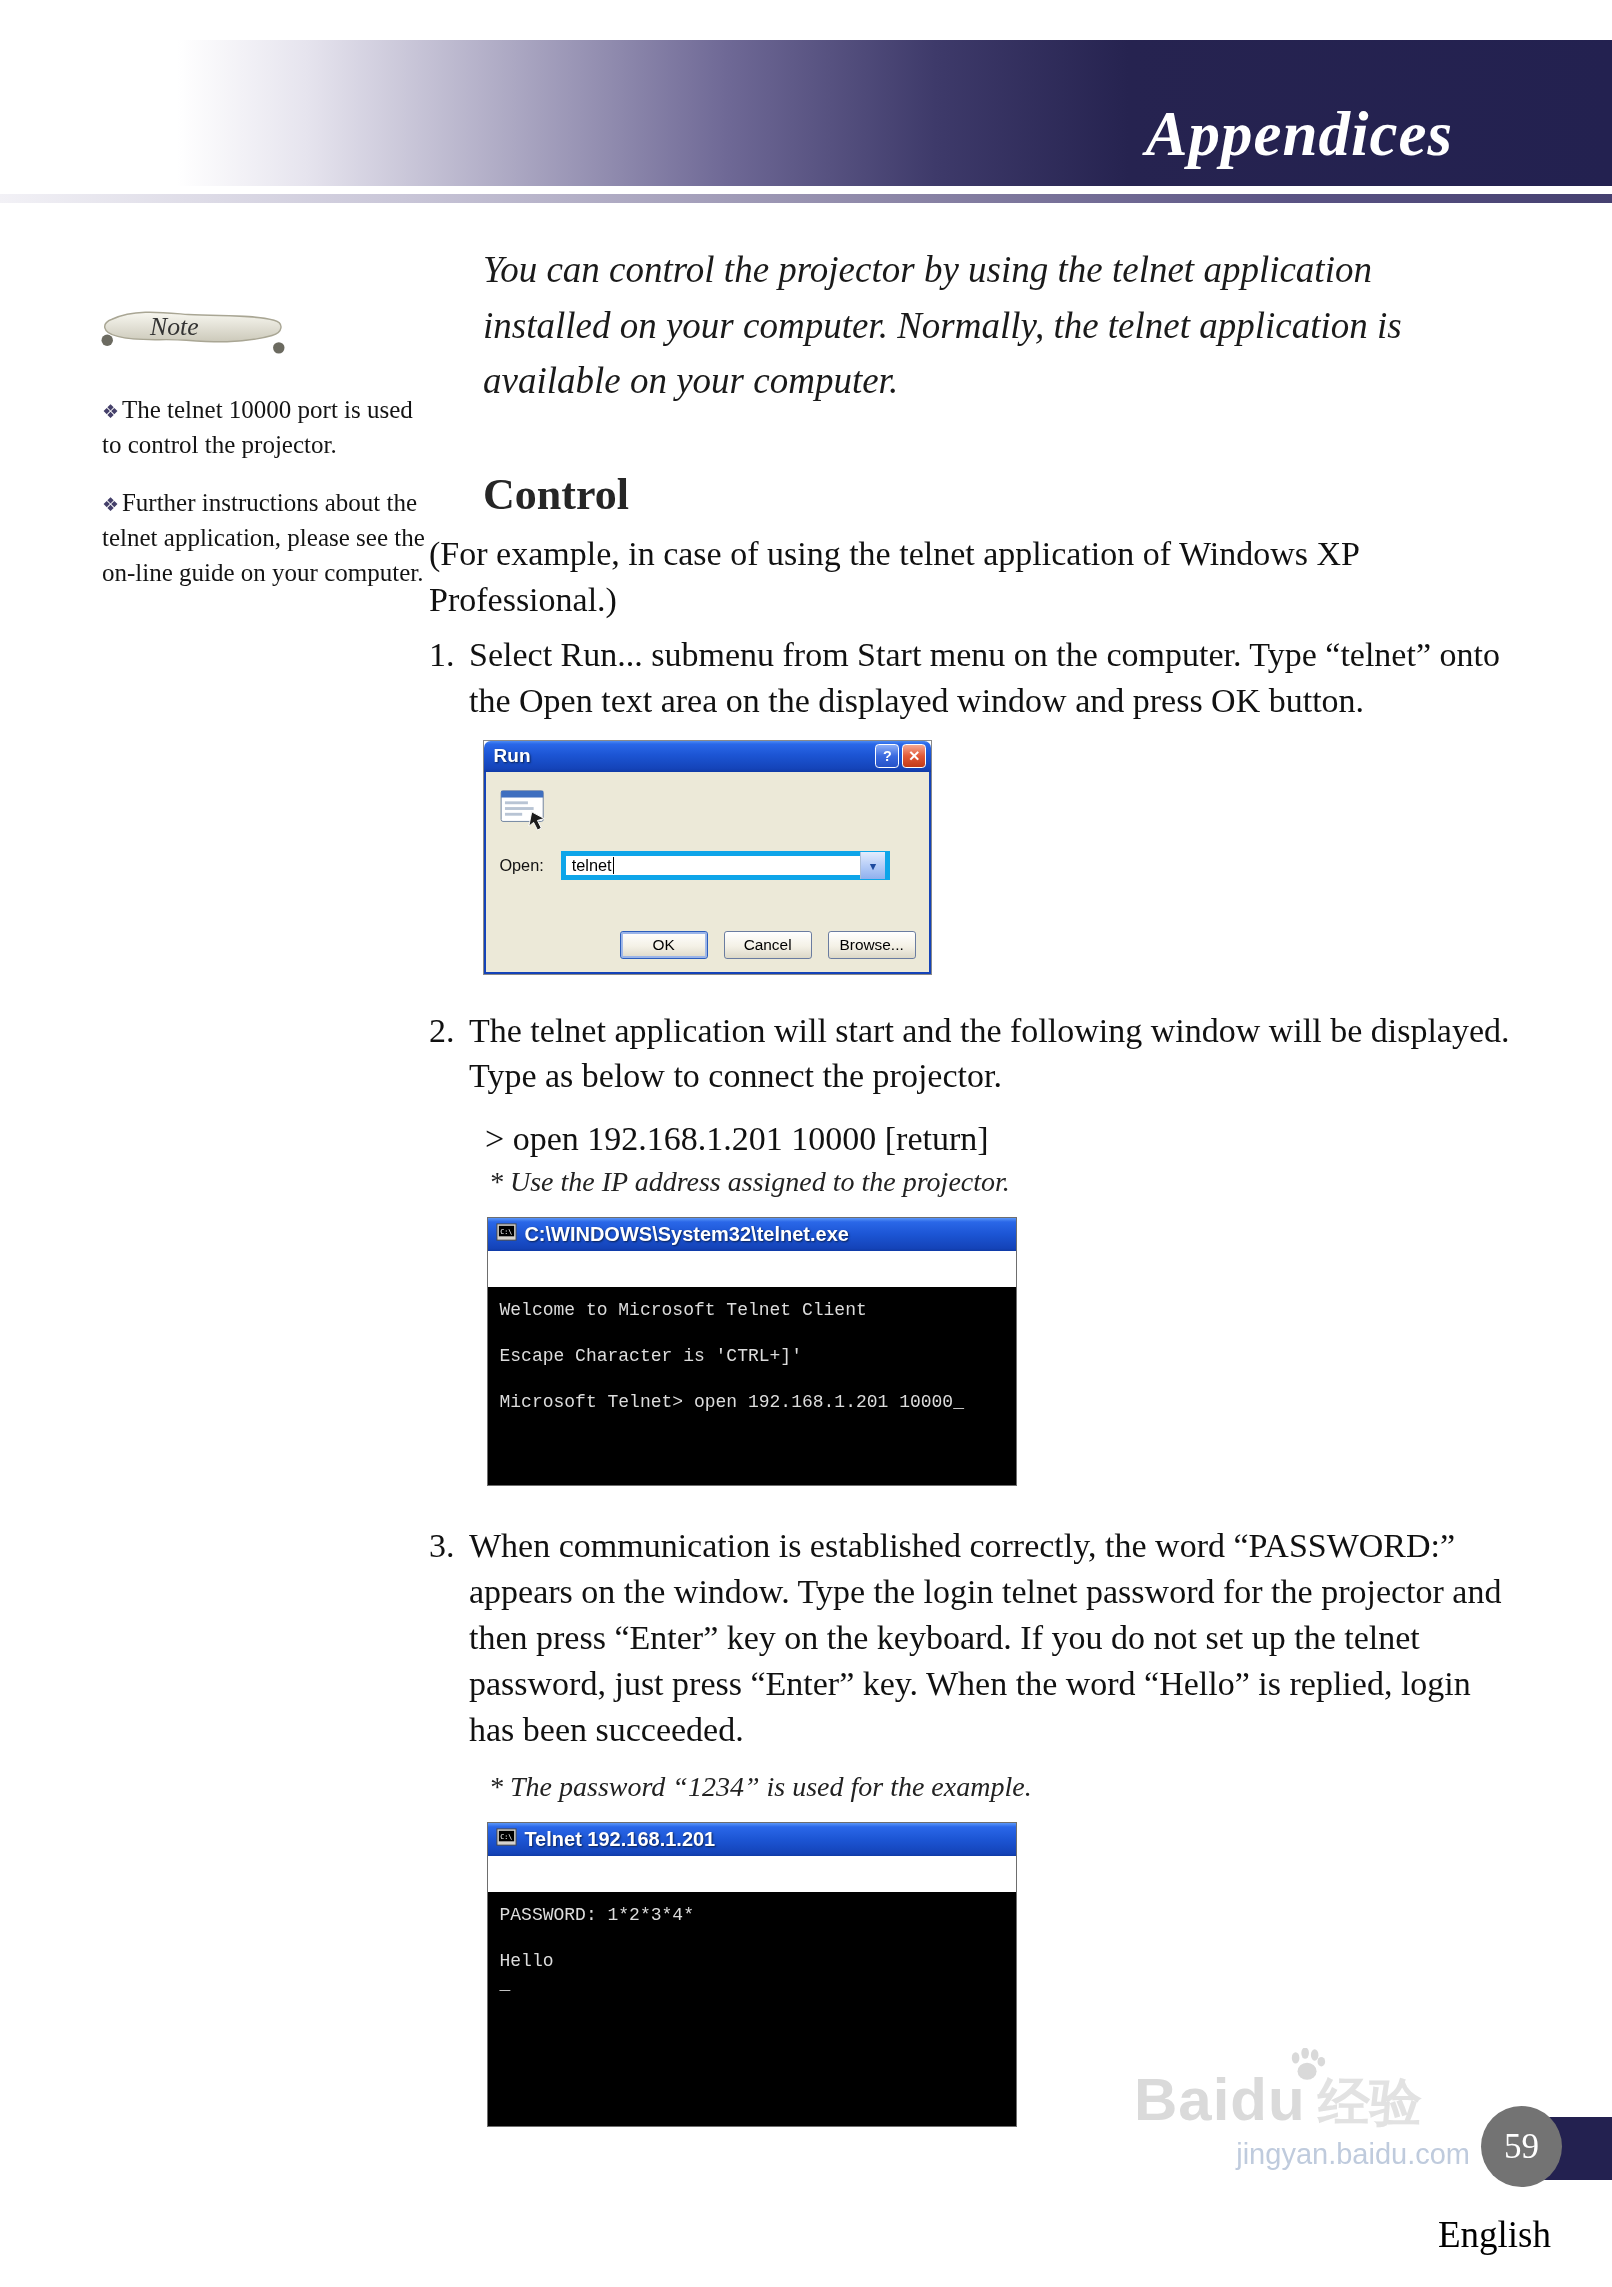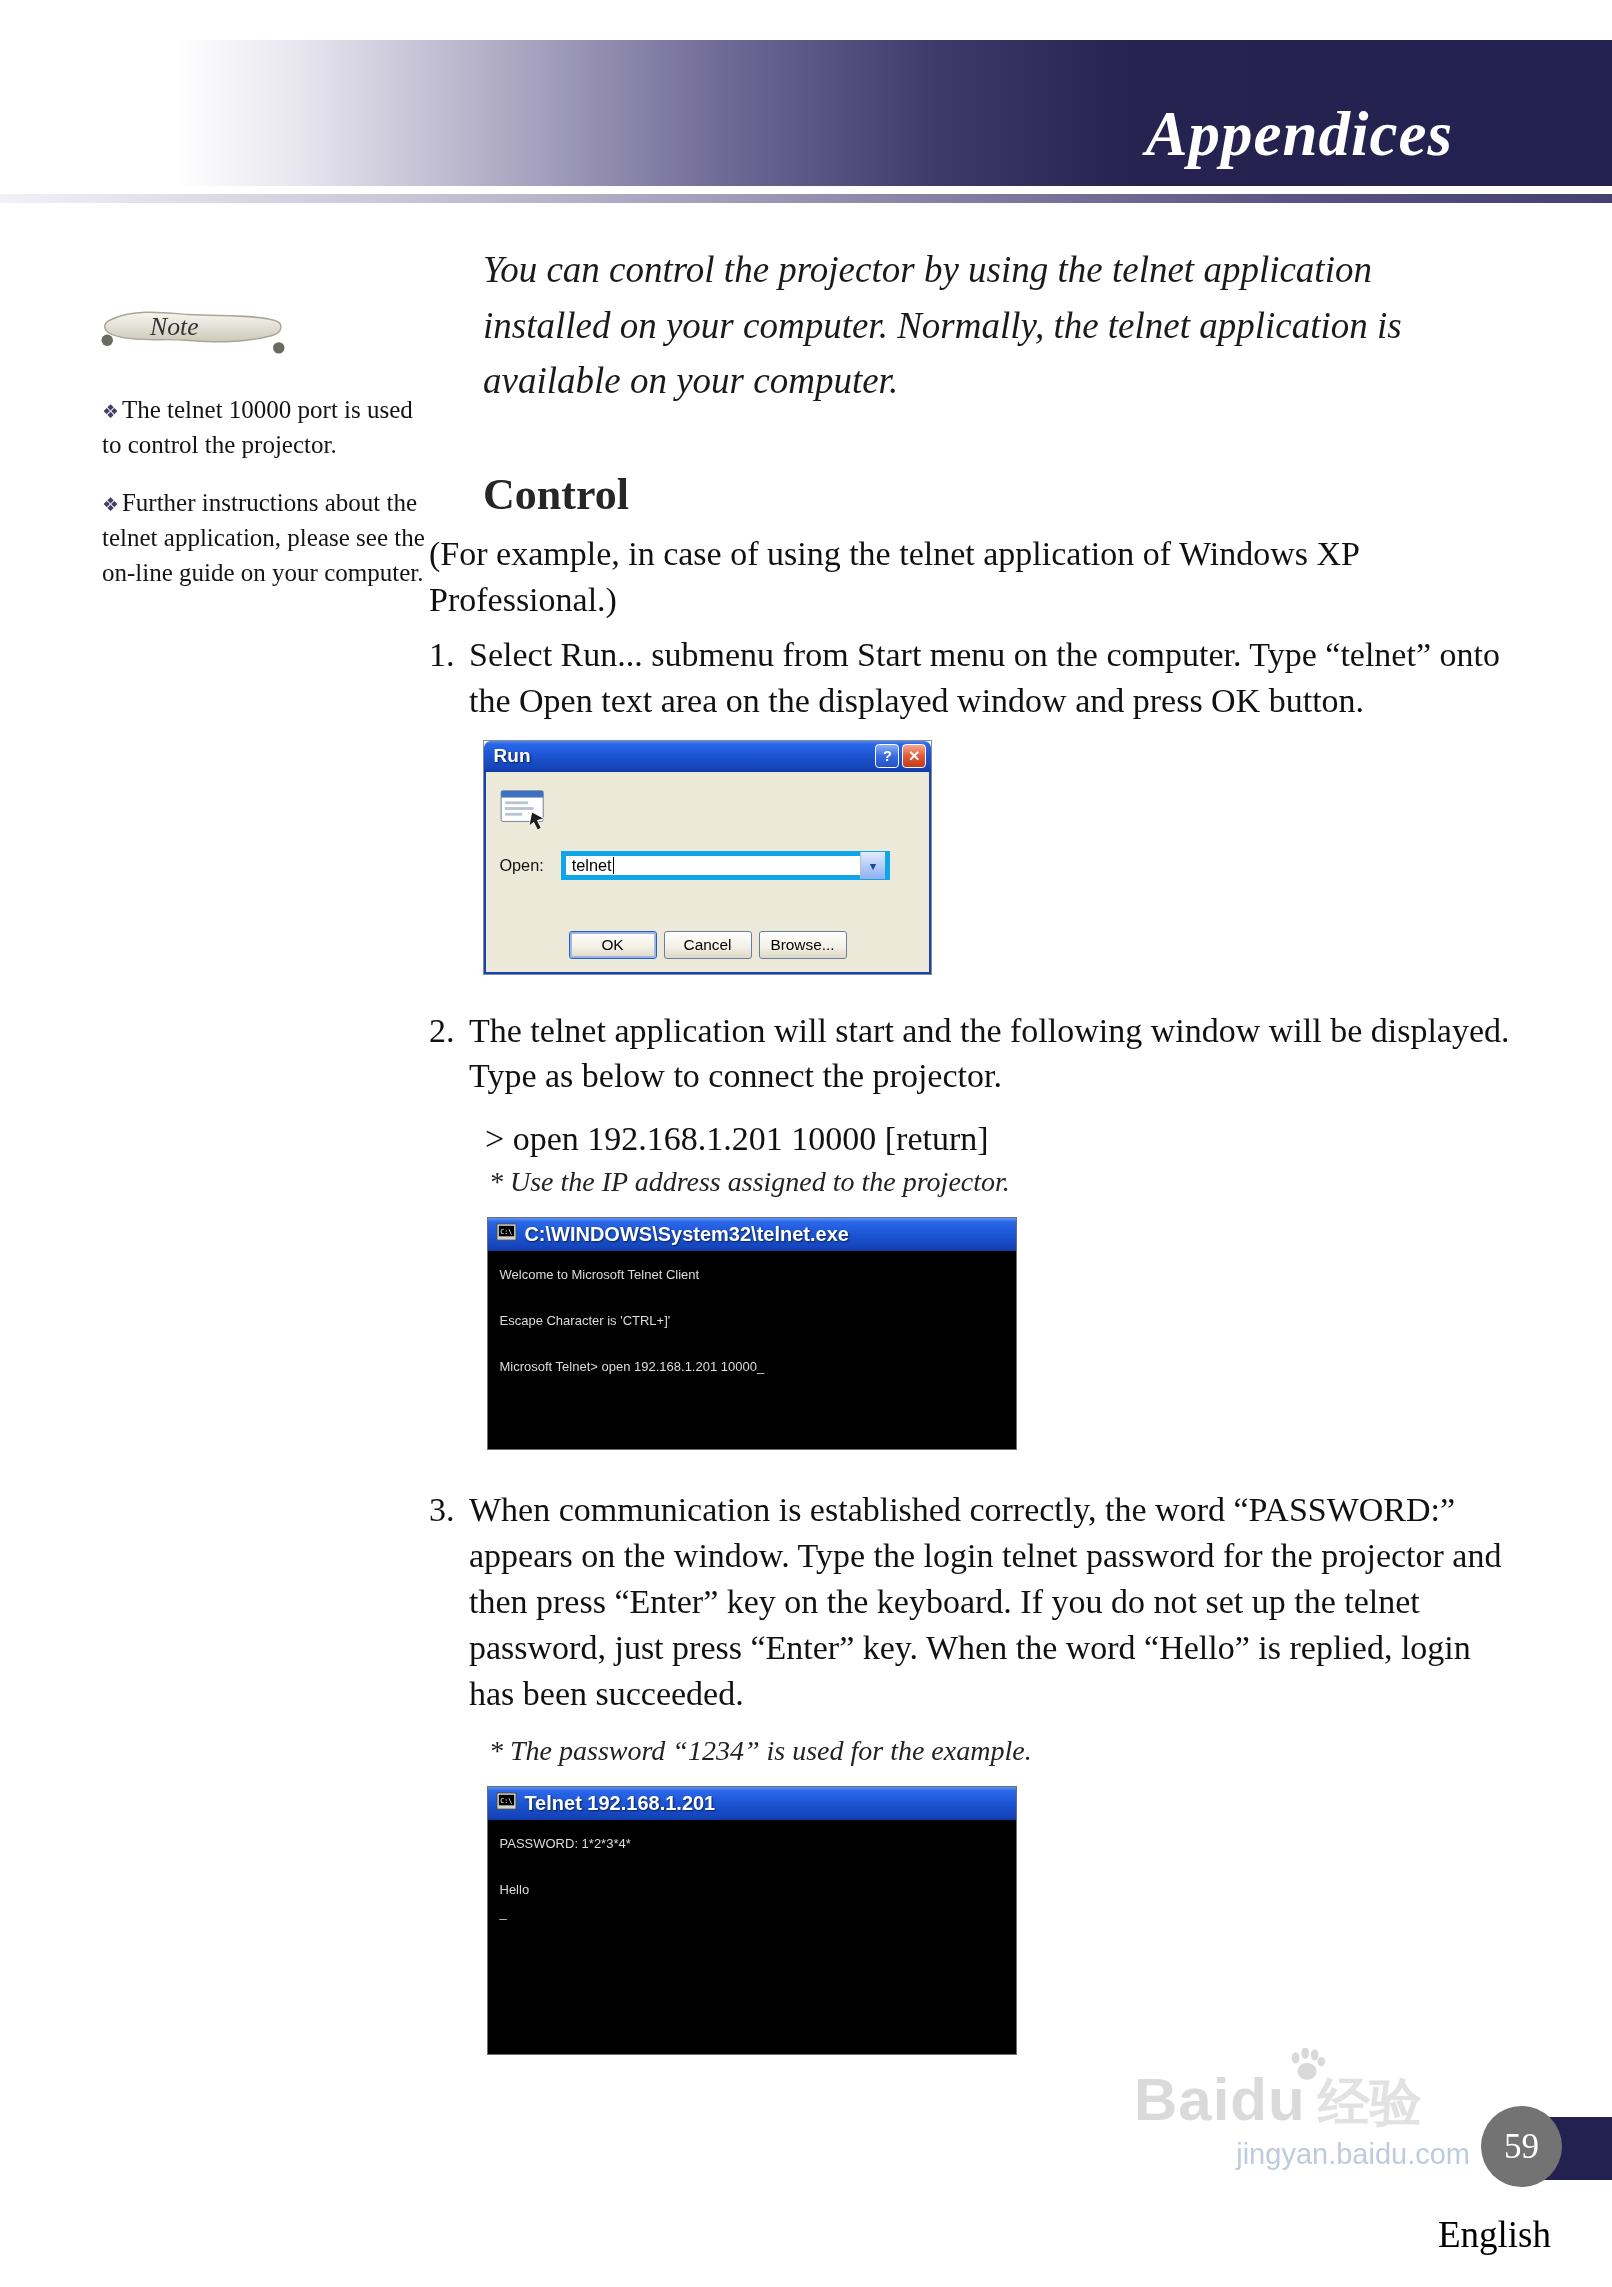--- a/index.html
+++ b/index.html
@@ -67,36 +67,36 @@
   .run-open-label { font-size:16.3px; width:52px; }
   .combo { width:329px; height:29px; background:#fff; border:5px solid #0ea5e9; display:flex; align-items:center; }
   .combo-text { font-size:16.3px; padding-left:5.8px; color:#000; }
   .combo-caret { width:1px; height:17.3px; background:#000; margin-left:1px; }
   .combo-spacer { flex:1; }
   .combo-arrow {
     width:25px; height:27px; display:flex; align-items:center; justify-content:center;
     background:linear-gradient(180deg,#e3ecfd,#b7cdf7 50%,#8fb0ee);
     border-left:1px solid #aebfd8; color:#1d4a9e; font-size:10.6px;
   }
-  .run-buttons { margin-top:auto; display:flex; justify-content:center; gap:7px; }
+  .run-buttons { margin-top:auto; display:flex; justify-content:flex-end; gap:16px; }
   .xp-button {
     width:88px; height:28px; font-family:"Liberation Sans",sans-serif; font-size:15.4px; color:#000;
     background:linear-gradient(180deg,#ffffff,#f4f1e6 55%,#dcd8c8);
     border:1px solid #6a7ca0; border-radius:2.9px;
   }
   .xp-button.ok { border-color:#2b5dbd; box-shadow:inset 0 0 0 1.9px #9ab4e8; }
 
   
   .term { width:530px; margin:19px 0 37px 58px; border:1px solid #6e6e6e; }
   .term-titlebar {
     height:33px; display:flex; align-items:center; gap:7.7px; padding:0 7.7px;
     background:linear-gradient(180deg,#5a96f8 0%,#2a67e8 12%,#1c55d4 50%,#1443b8 92%,#0f3aa6 100%);
   }
   .term-title { color:#fff; font-family:"Liberation Sans",sans-serif; font-weight:bold; font-size:20px; text-shadow:1px 1px 1.9px #0a2050; }
-  .term-body { background:#000; padding:11.5px 11.5px; font-family:Liberation Sans, sans-serif; font-size:13px; color:#dcdcdc; }
+  .term-body { background:#000; padding:11.5px 11.5px; font-family:Liberation Mono, monospace; font-size:18px; color:#dcdcdc;margin-top:36px; }
   .term1 .term-body { height:198px; }
   .term2 .term-body { height:234px; }
   .tline { min-height:23px; line-height:23px; white-space:pre; }
 
   
   .watermark { position:absolute; left:1134px; top:2065px; width:336px; font-family:"Liberation Sans",sans-serif; }
   .wm-row { display:flex; align-items:baseline; gap:12px; }
   .wm-brand { font-size:60px; font-weight:bold; color:#dadada; letter-spacing:1px; }
   .wm-cn { font-size:52px; font-weight:bold; color:#e2e2e2; }
   .wm-url { font-size:29px; color:#bfcbdd; text-align:right; margin-top:0px; }

